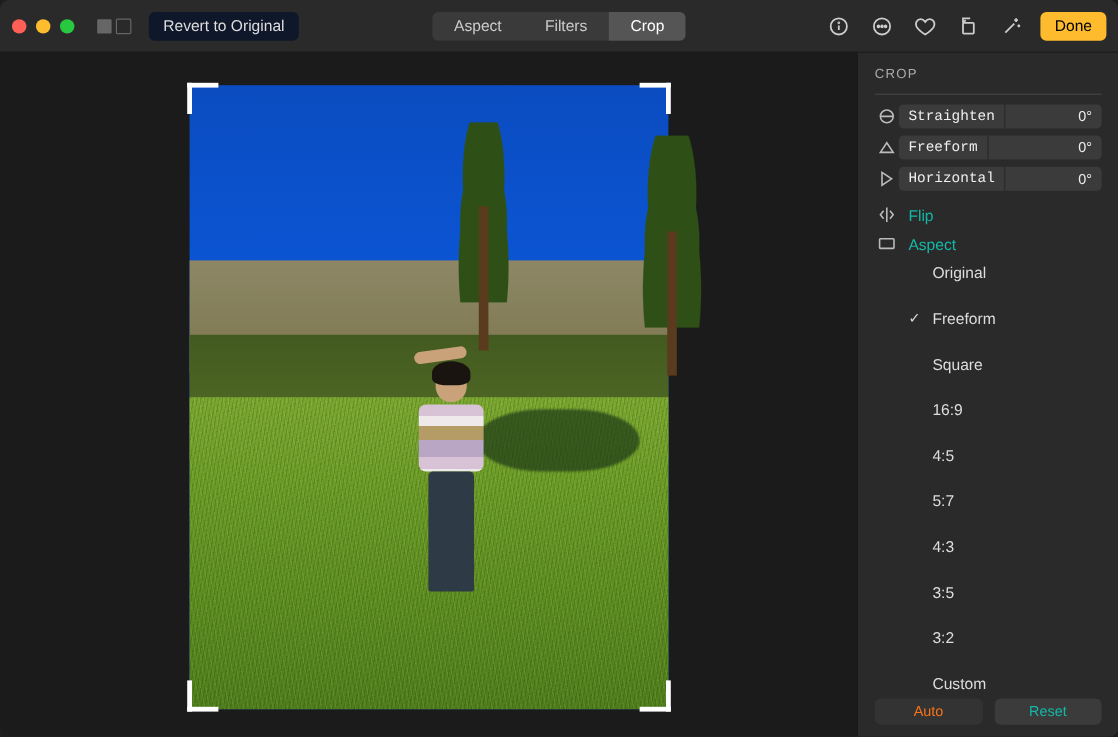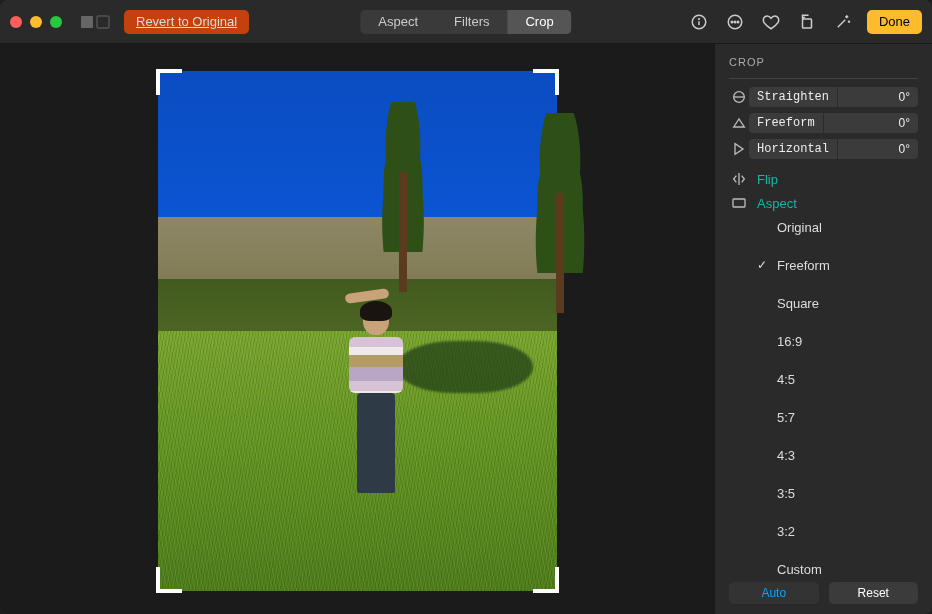--- a/index.html
+++ b/index.html
@@ -11,21 +11,21 @@
     .traffic { display: flex; gap: 8px; margin-right: 10px; }
     .traffic span { width: 12px; height: 12px; border-radius: 50%; display: inline-block; }
     .tl-close { background: #ff5f57; }
     .tl-min   { background: #febc2e; }
     .tl-max   { background: #28c840; }
 
     .thumb-icons { display:flex; gap:2px; margin-right:6px; align-items:center; }
     .thumb-icons svg { display:block; }
 
     .btn { background: #3a3a3a; border: none; color: #ddd; border-radius: 5px; padding: 4px 12px; font-size: 13px; cursor: pointer; height: 24px; display:flex; align-items:center; }
-    .btn.revert { background:#c2410c;text-decoration:underline; }
+    .btn.revert { background:#0f172a; }
 
     .seg { display: flex; background: #3a3a3a; border-radius: 5px; overflow: hidden; height: 24px; margin: 0 auto; }
     .seg .seg-item { padding: 4px 18px; color: #ccc; cursor: pointer; display:flex; align-items:center; font-size:13px; }
     .seg .seg-item.active { background: #555; color: #fff; }
 
     .tool-right { display: flex; gap: 12px; align-items: center; margin-left: auto; }
     .icon-btn { width: 24px; height: 24px; display: flex; align-items: center; justify-content: center; color: #ccc; cursor:pointer; }
     .done { background: #fdbb2d; color: #000; font-weight: 500; border-radius: 5px; padding: 4px 12px; height:24px; display:flex; align-items:center; cursor:pointer; }
 
     
@@ -77,22 +77,22 @@
     .row.pill .val { border-radius:0 4px 4px 0; border-left:1px solid #2a2a2a; }
 
     .srow { display:flex; align-items:center; gap:8px; padding:4px 0; color:#14b8a6; cursor:pointer; }
     .srow .micon { width:20px; display:flex; justify-content:center; color:#bbb; }
 
     .aspect-list { margin-left: 28px; display:flex; flex-direction:column; gap:13px; }
     .aspect-item { position:relative; padding:5px 2px 5px 20px; color:#ddd; cursor:pointer; font-size:13px;}
     .aspect-item .check { position:absolute; left:0; top:5px; color:#ddd; font-size:12px; }
 
     .sidebar-footer { margin-top:auto; display:flex; gap:10px; }
-    .fbtn { flex:1; background:#3b3b3b; color:#ffffff; border:none; border-radius:5px; padding:4px 0; font-size:12px; cursor:pointer; }
-    .fbtn.disabled { color:#0ea5e9; background:#333; cursor:default; }
+    .fbtn { flex:1; background:#3b3b3b; color:#14b8a6; border:none; border-radius:5px; padding:4px 0; font-size:12px; cursor:pointer; }
+    .fbtn.disabled { color:#f97316; background:#333; cursor:default; }
   </style>
 </head>
 <body>
 
 <div class="window">
 
   <div class="toolbar">
     <div class="traffic">
       <span class="tl-close"></span>
       <span class="tl-min"></span>

